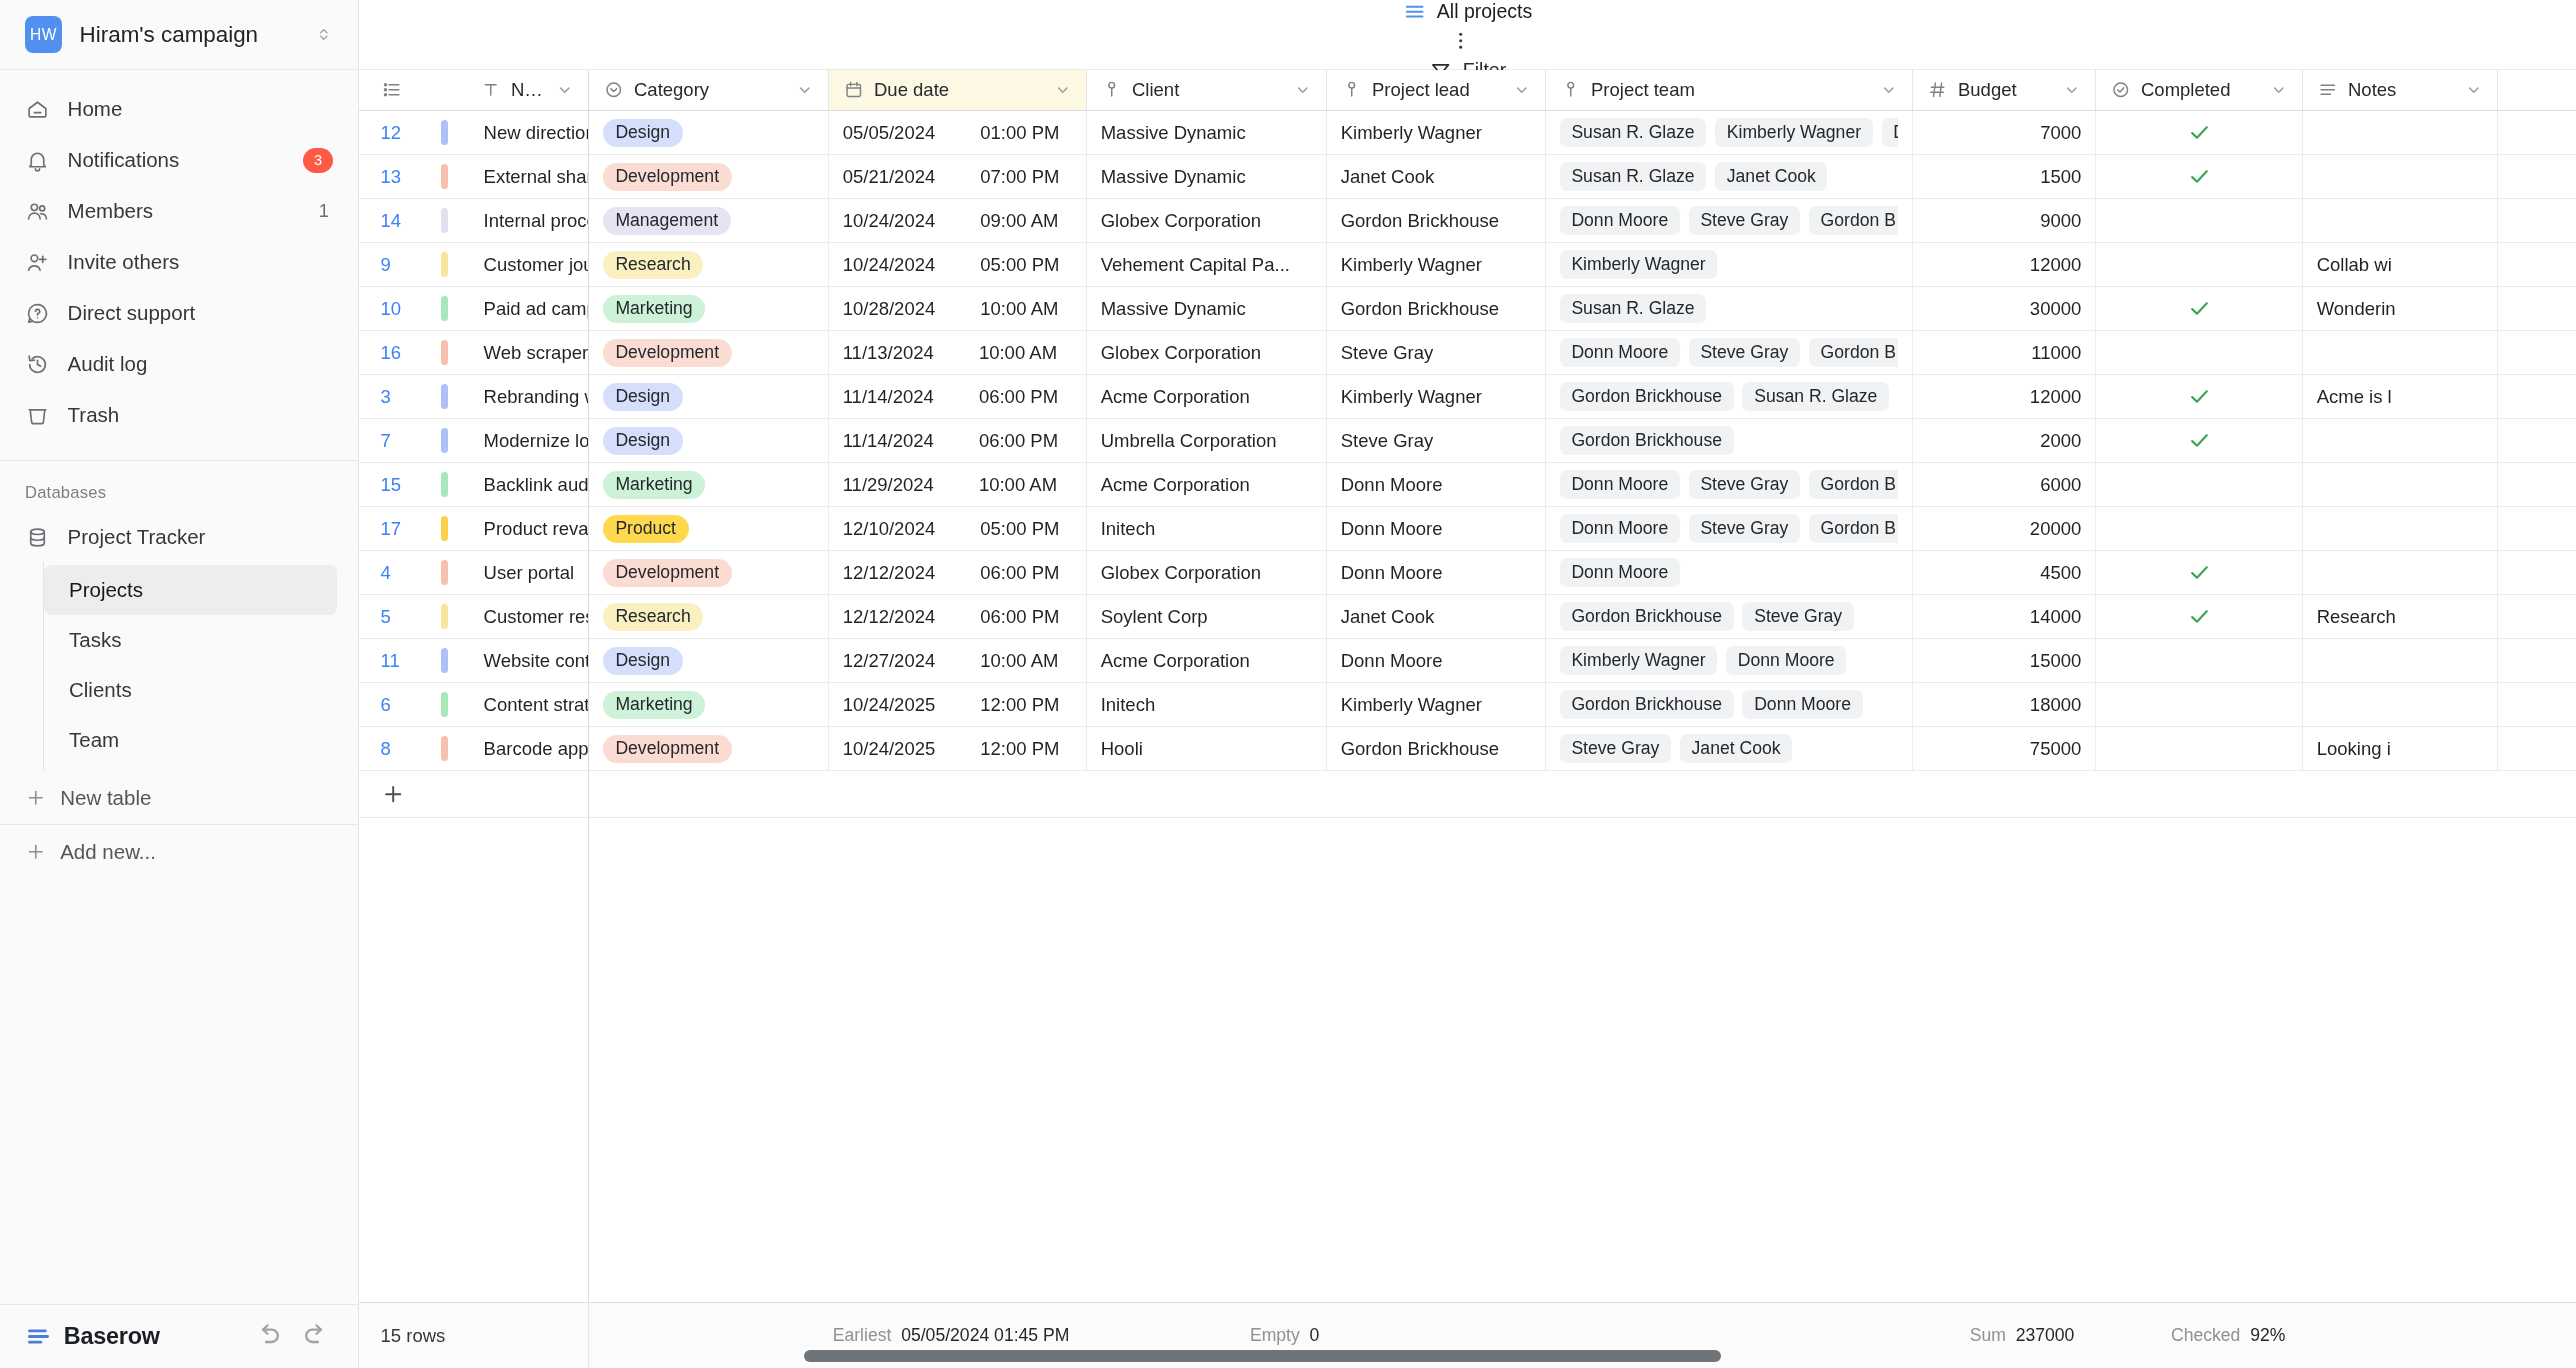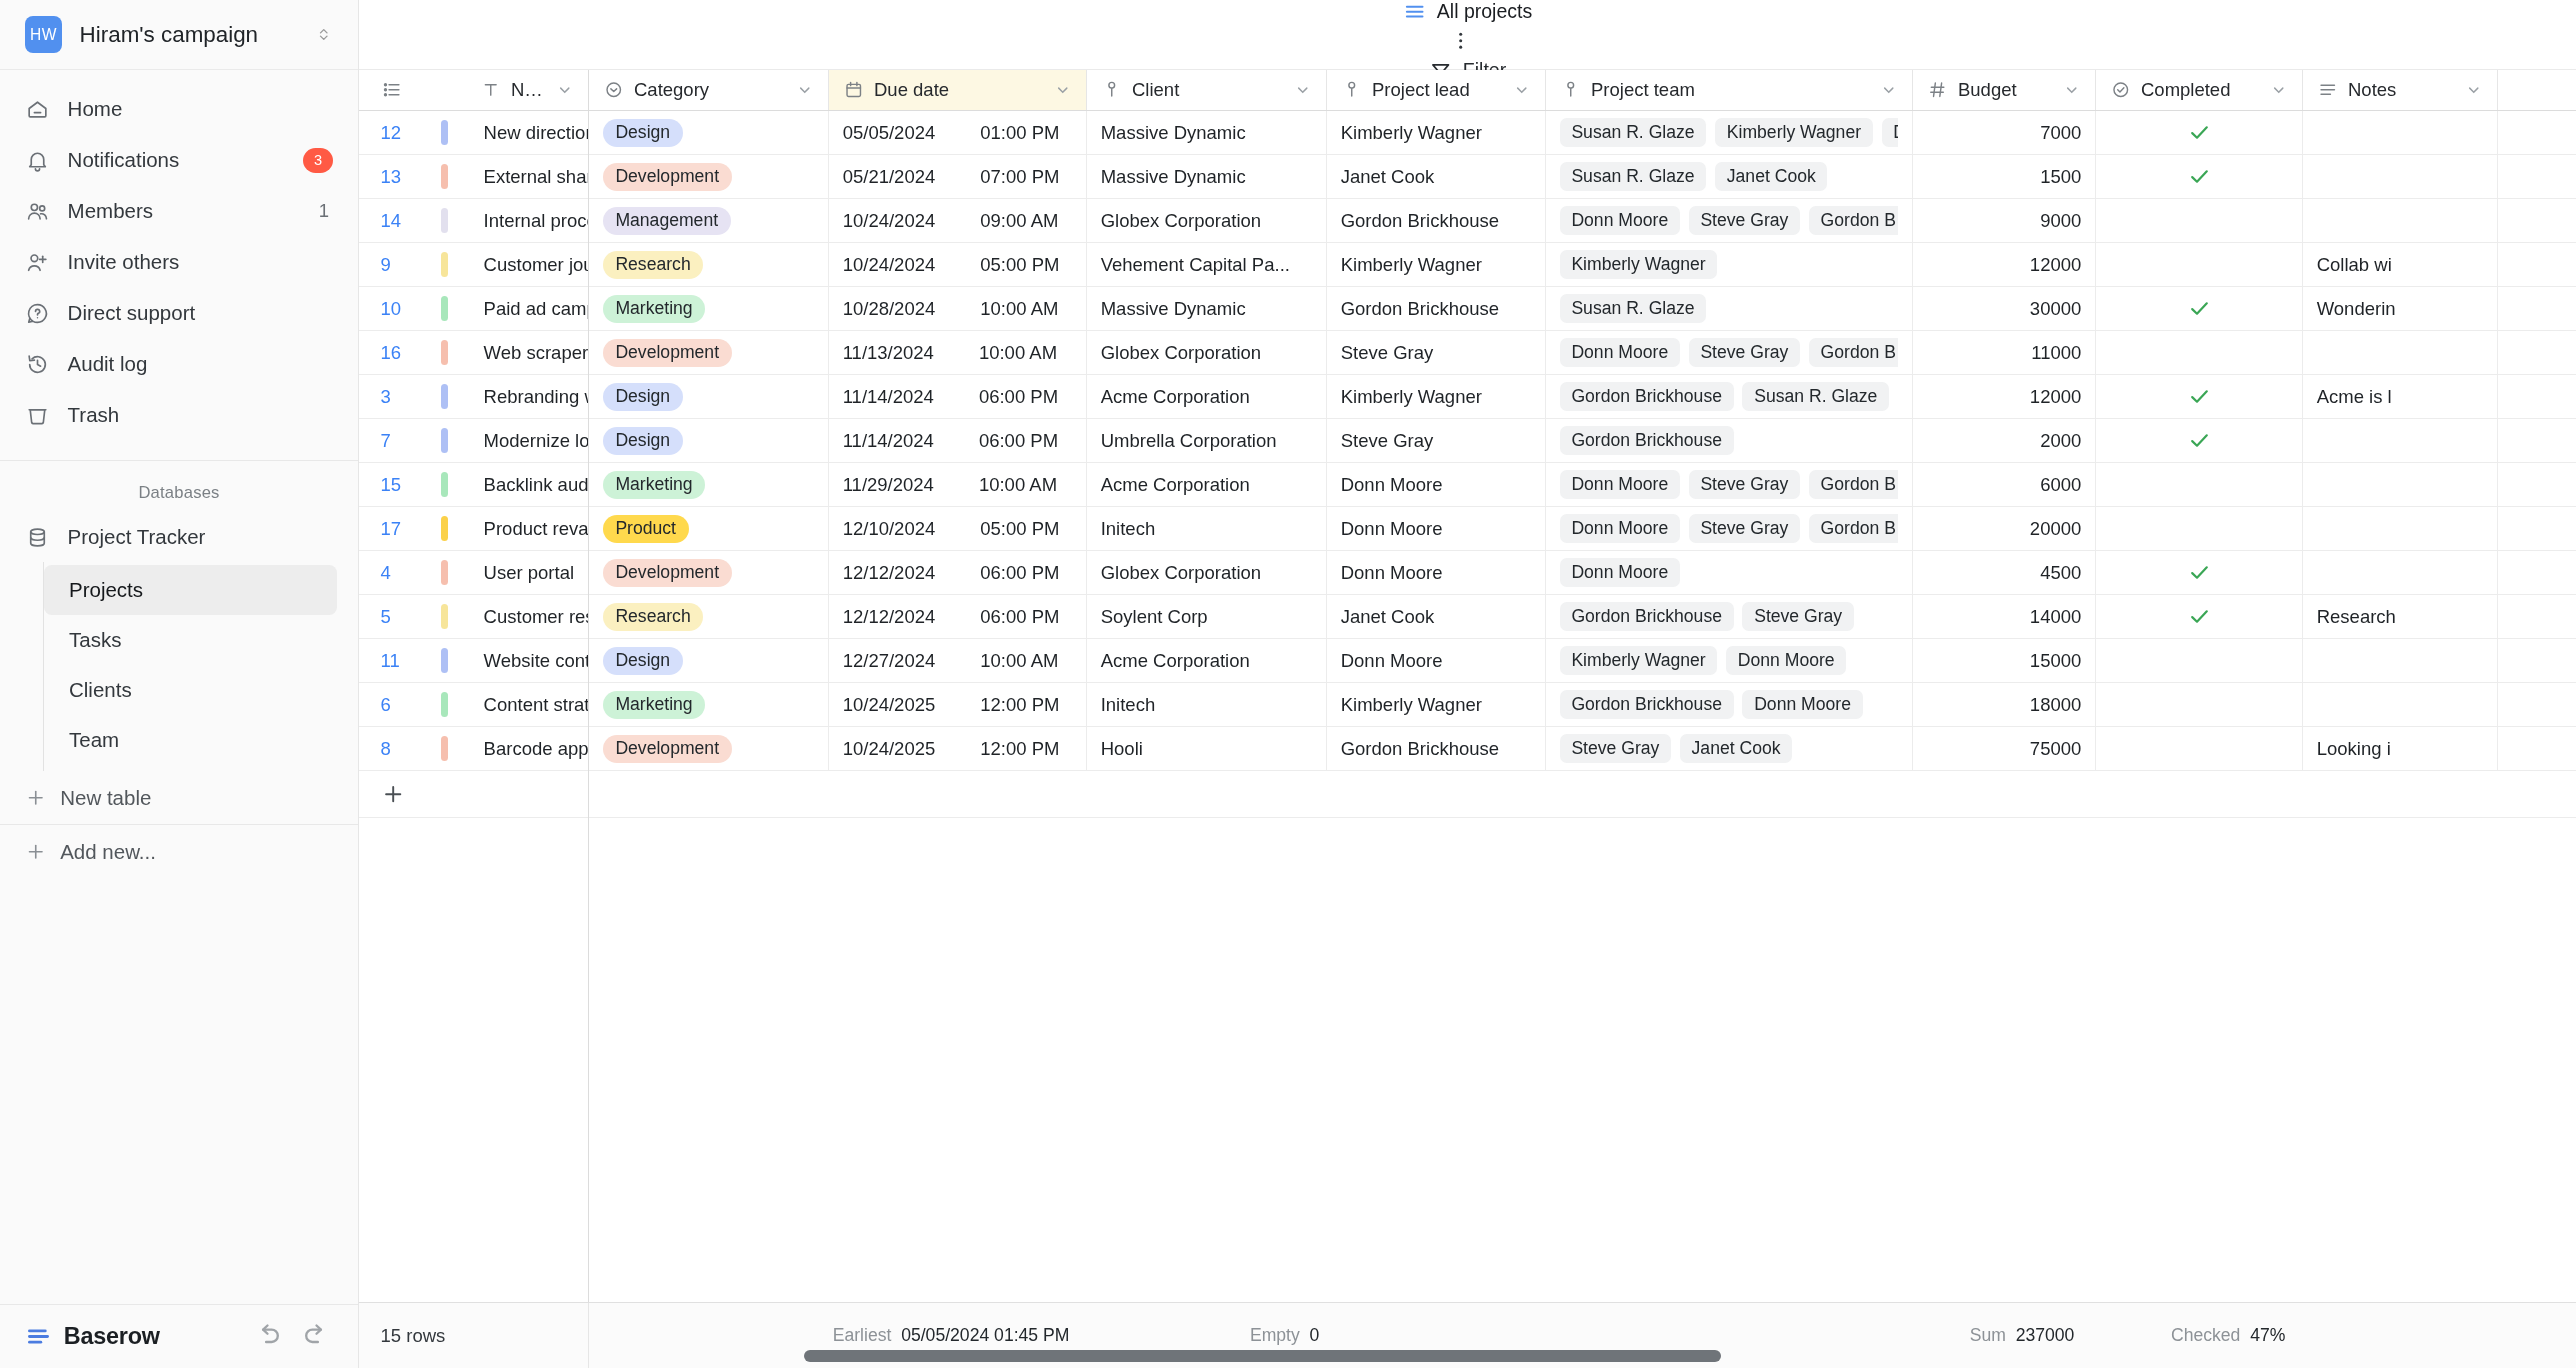--- a/index.html
+++ b/index.html
@@ -49,21 +49,21 @@
   .badge-red {
     background: #ff5a44; color: #fff; font-size: 14.6px;
     border-radius: 19.5px; min-width: 30px; height: 25px;
     display: flex; align-items: center; justify-content: center;
     padding: 0 8.8px; font-weight: 500;
   }
   .badge-count { font-size: 18.5px; color: #6b7076; padding-right: 3.9px; }
 
   .sep { height: 1px; background: #e8e8e8; margin: 13.7px 0 0 0; }
   .group-title {
-    font-size: 16.6px; color: #7b8085; padding: 21.5px 25px 9.8px 25px; letter-spacing: 0.2px; text-align: center;
+    font-size: 16.6px; color: #7b8085; padding: 21.5px 25px 9.8px 25px; letter-spacing: 0.2px;
   }
   .db-item {
     height: 49px; display: flex; align-items: center;
     padding: 0 25px; gap: 17.6px; cursor: pointer;
   }
   .db-label { font-size: 20.5px; color: #33383d; }
 
   .table-list { margin-left: 43px; border-left: 1px solid #e2e2e2; padding: 3.9px 0 5.9px 0; }
   .table-item {
     height: 50px; display: flex; align-items: center;
@@ -1012,21 +1012,21 @@
           <div class="foot-stat" style="position: absolute; left: 508px; width: 240px;">
             <span class="lbl">Empty</span>
             <span class="val">0</span>
           </div>
           <div class="foot-stat" style="position: absolute; left: 1320px; width: 183px;">
             <span class="lbl">Sum</span>
             <span class="val">237000</span>
           </div>
           <div class="foot-stat" style="position: absolute; left: 1507px; width: 207px;">
             <span class="lbl">Checked</span>
-            <span class="val">47%</span>
+            <span class="val">92%</span>
           </div>
         </div>
       <div class="hscroll-track">
         <div class="hscroll-thumb"></div>
       </div>
     </div>
   </section>
 </div>
 
 

